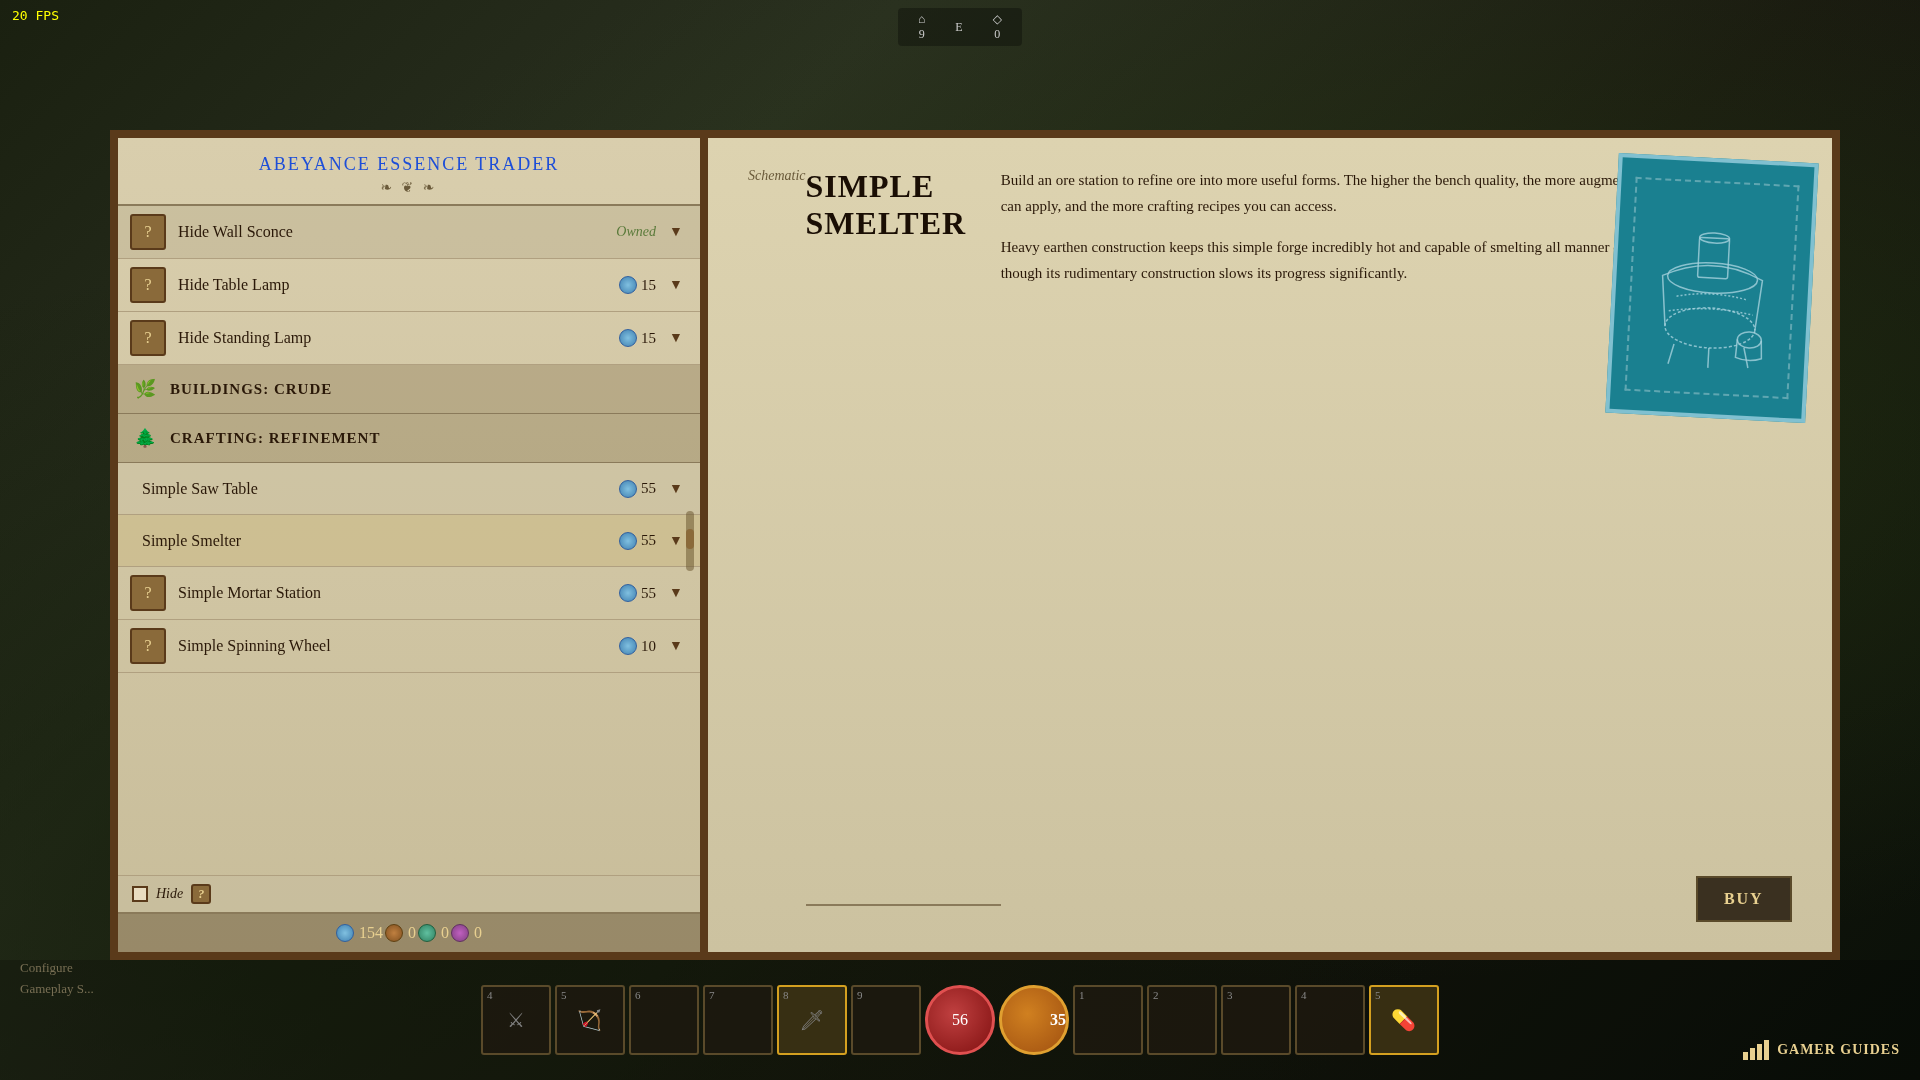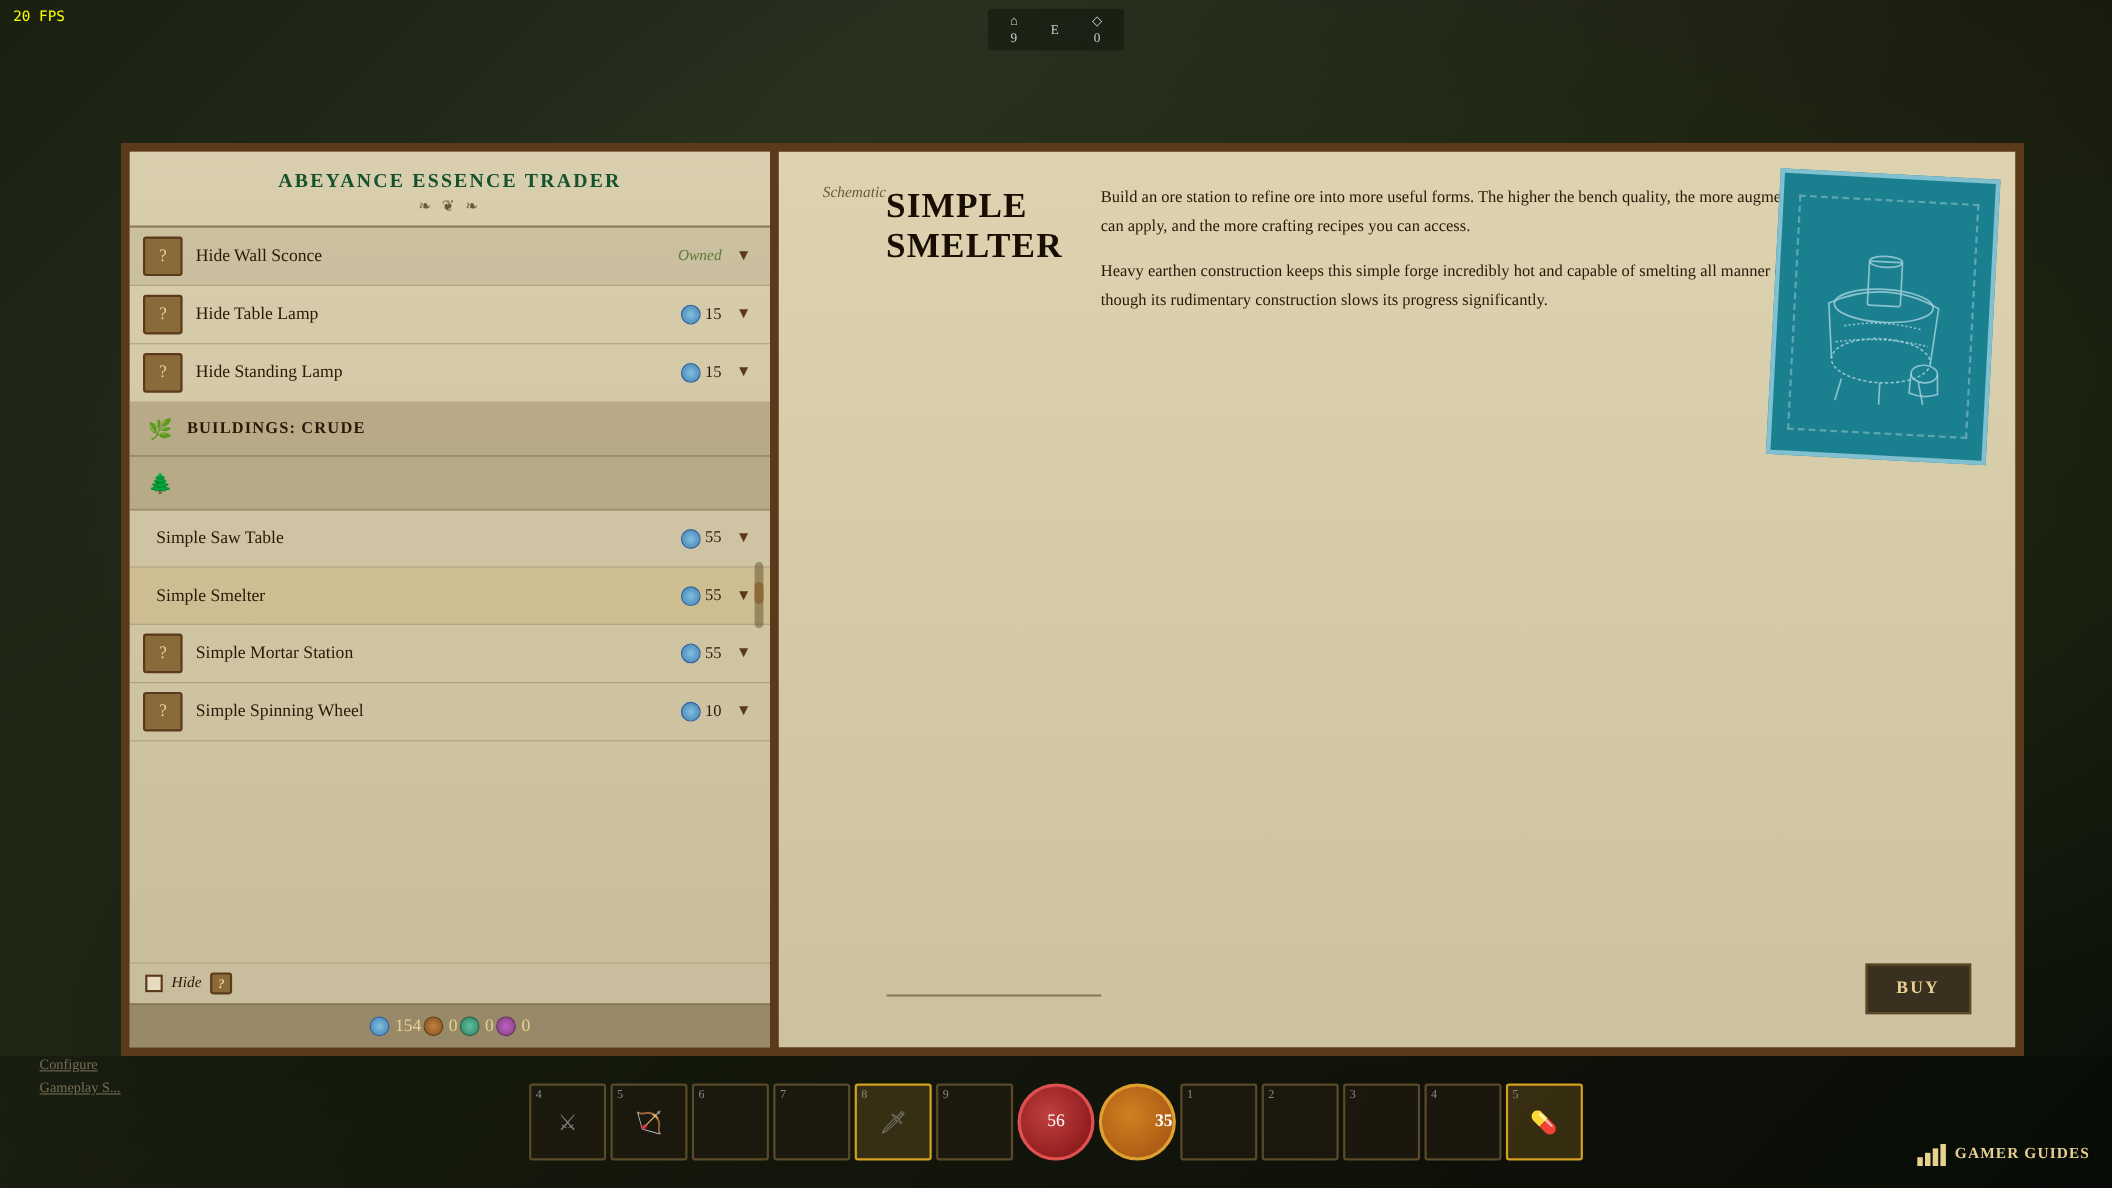--- a/index.html
+++ b/index.html
@@ -102,23 +102,23 @@
     .shop-title-area {
       position: relative;
       z-index: 1;
       text-align: center;
       padding: 16px 10px 8px;
       border-bottom: 2px solid #8a7a5a;
     }
 
     .shop-title {
       font-size: 18px;
-      font-weight: bold;
+      font-weight: normal;
       letter-spacing: 2px;
-      color: #14532d;
+      color: #1d4ed8;
       text-transform: uppercase;
     }
 
     .shop-ornament {
       font-size: 14px;
       color: #6a5a3a;
       margin-top: 4px;
       letter-spacing: 3px;
     }
 
@@ -488,25 +488,24 @@
       justify-content: flex-end;
       color: white;
       font-size: 16px;
       font-weight: bold;
     }
 
     
     .config-text {
       position: absolute;
       bottom: 80px;
-      left: 36px;
+      left: 20px;
       color: rgba(200,180,140,0.7);
       font-size: 13px;
       line-height: 1.6;
-      text-decoration: underline;
     }
 
     
     .gamer-guides {
       position: absolute;
       bottom: 20px;
       right: 20px;
       color: #e8d090;
       font-size: 14px;
       font-weight: bold;
@@ -608,20 +607,21 @@
         <div class="expand-arrow">▼</div>
       </div>
 
       <div class="category-header">
         <div class="category-icon">🌿</div>
         <span class="category-name">BUILDINGS: CRUDE</span>
       </div>
 
       <div class="category-header">
         <div class="category-icon">🌲</div>
+        <span class="category-name">CRAFTING: REFINEMENT</span>
       </div>
 
       <div class="shop-item sub-item">
         <span class="item-name">Simple Saw Table</span>
         <div class="item-price">
           <span class="currency-icon curr-blue"></span>
           <span>55</span>
         </div>
         <div class="expand-arrow">▼</div>
       </div>

